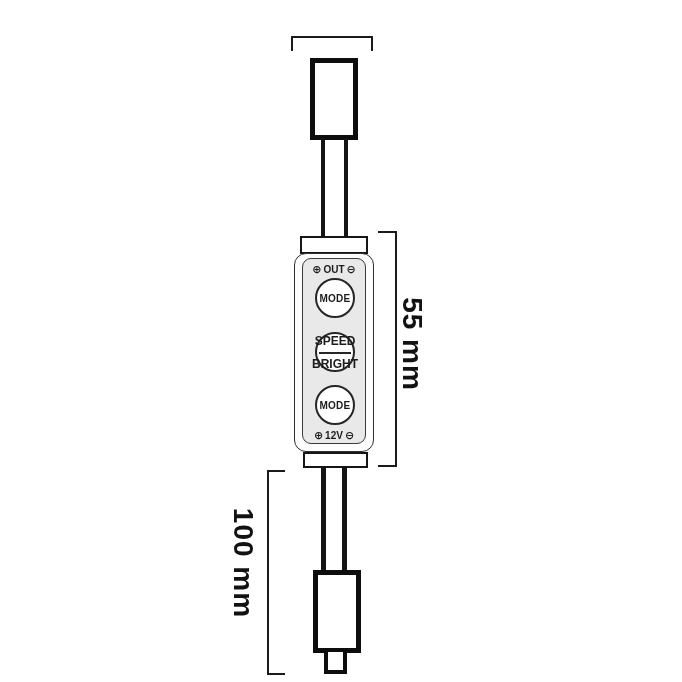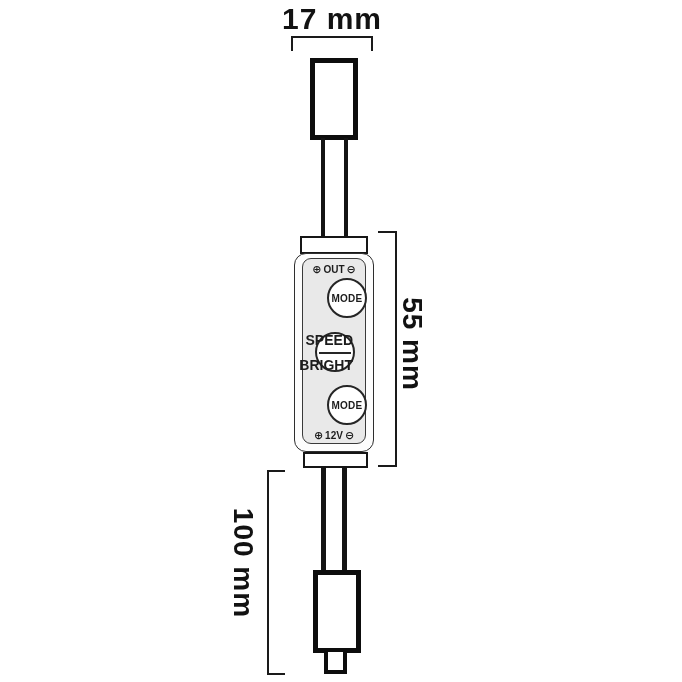--- a/index.html
+++ b/index.html
@@ -36,30 +36,29 @@
     font-weight:bold;font-size:10px;color:#1c1c1c;white-space:nowrap;
   }
   .term-sym{font-family:"DejaVu Sans",sans-serif;font-size:11px;font-weight:bold;line-height:1;}
 
   .btn-circle{
     width:40px;height:40px;border-radius:50%;
     border:2px solid #262626;background:#ffffff;
     display:flex;flex-direction:column;align-items:center;justify-content:center;
     font-weight:bold;color:#1c1c1c;text-align:center;
   }
-  .btn-single{font-size:10px;letter-spacing:0.2px;margin-left:12px;}
-  .btn-two-line{font-size:14px;line-height:1;align-items:flex-end;}
+  .btn-single{font-size:10px;letter-spacing:0.2px;}
+  .btn-two-line{font-size:12px;line-height:1;}
   .btn-divider{position:absolute;left:2px;right:2px;top:50%;height:1.5px;background:#262626;}
 </style>
 </head>
 <body>
 
 <div class="canvas">
 
-  <div class="abs dim-label" style="left:262px;top:4px;width:140px;">17 mm</div>
 
   <div class="abs bracket-top" style="left:291px;top:36px;width:82px;height:15px;"></div>
 
   <div class="abs connector" style="left:310px;top:58px;width:48px;height:82px;"></div>
 
   <div class="abs wire-line" style="left:321px;top:138px;width:4px;height:100px;"></div>
   <div class="abs wire-line" style="left:344px;top:138px;width:4px;height:100px;"></div>
 
   <div class="abs cap" style="left:300px;top:236px;width:68px;height:18px;"></div>
 

